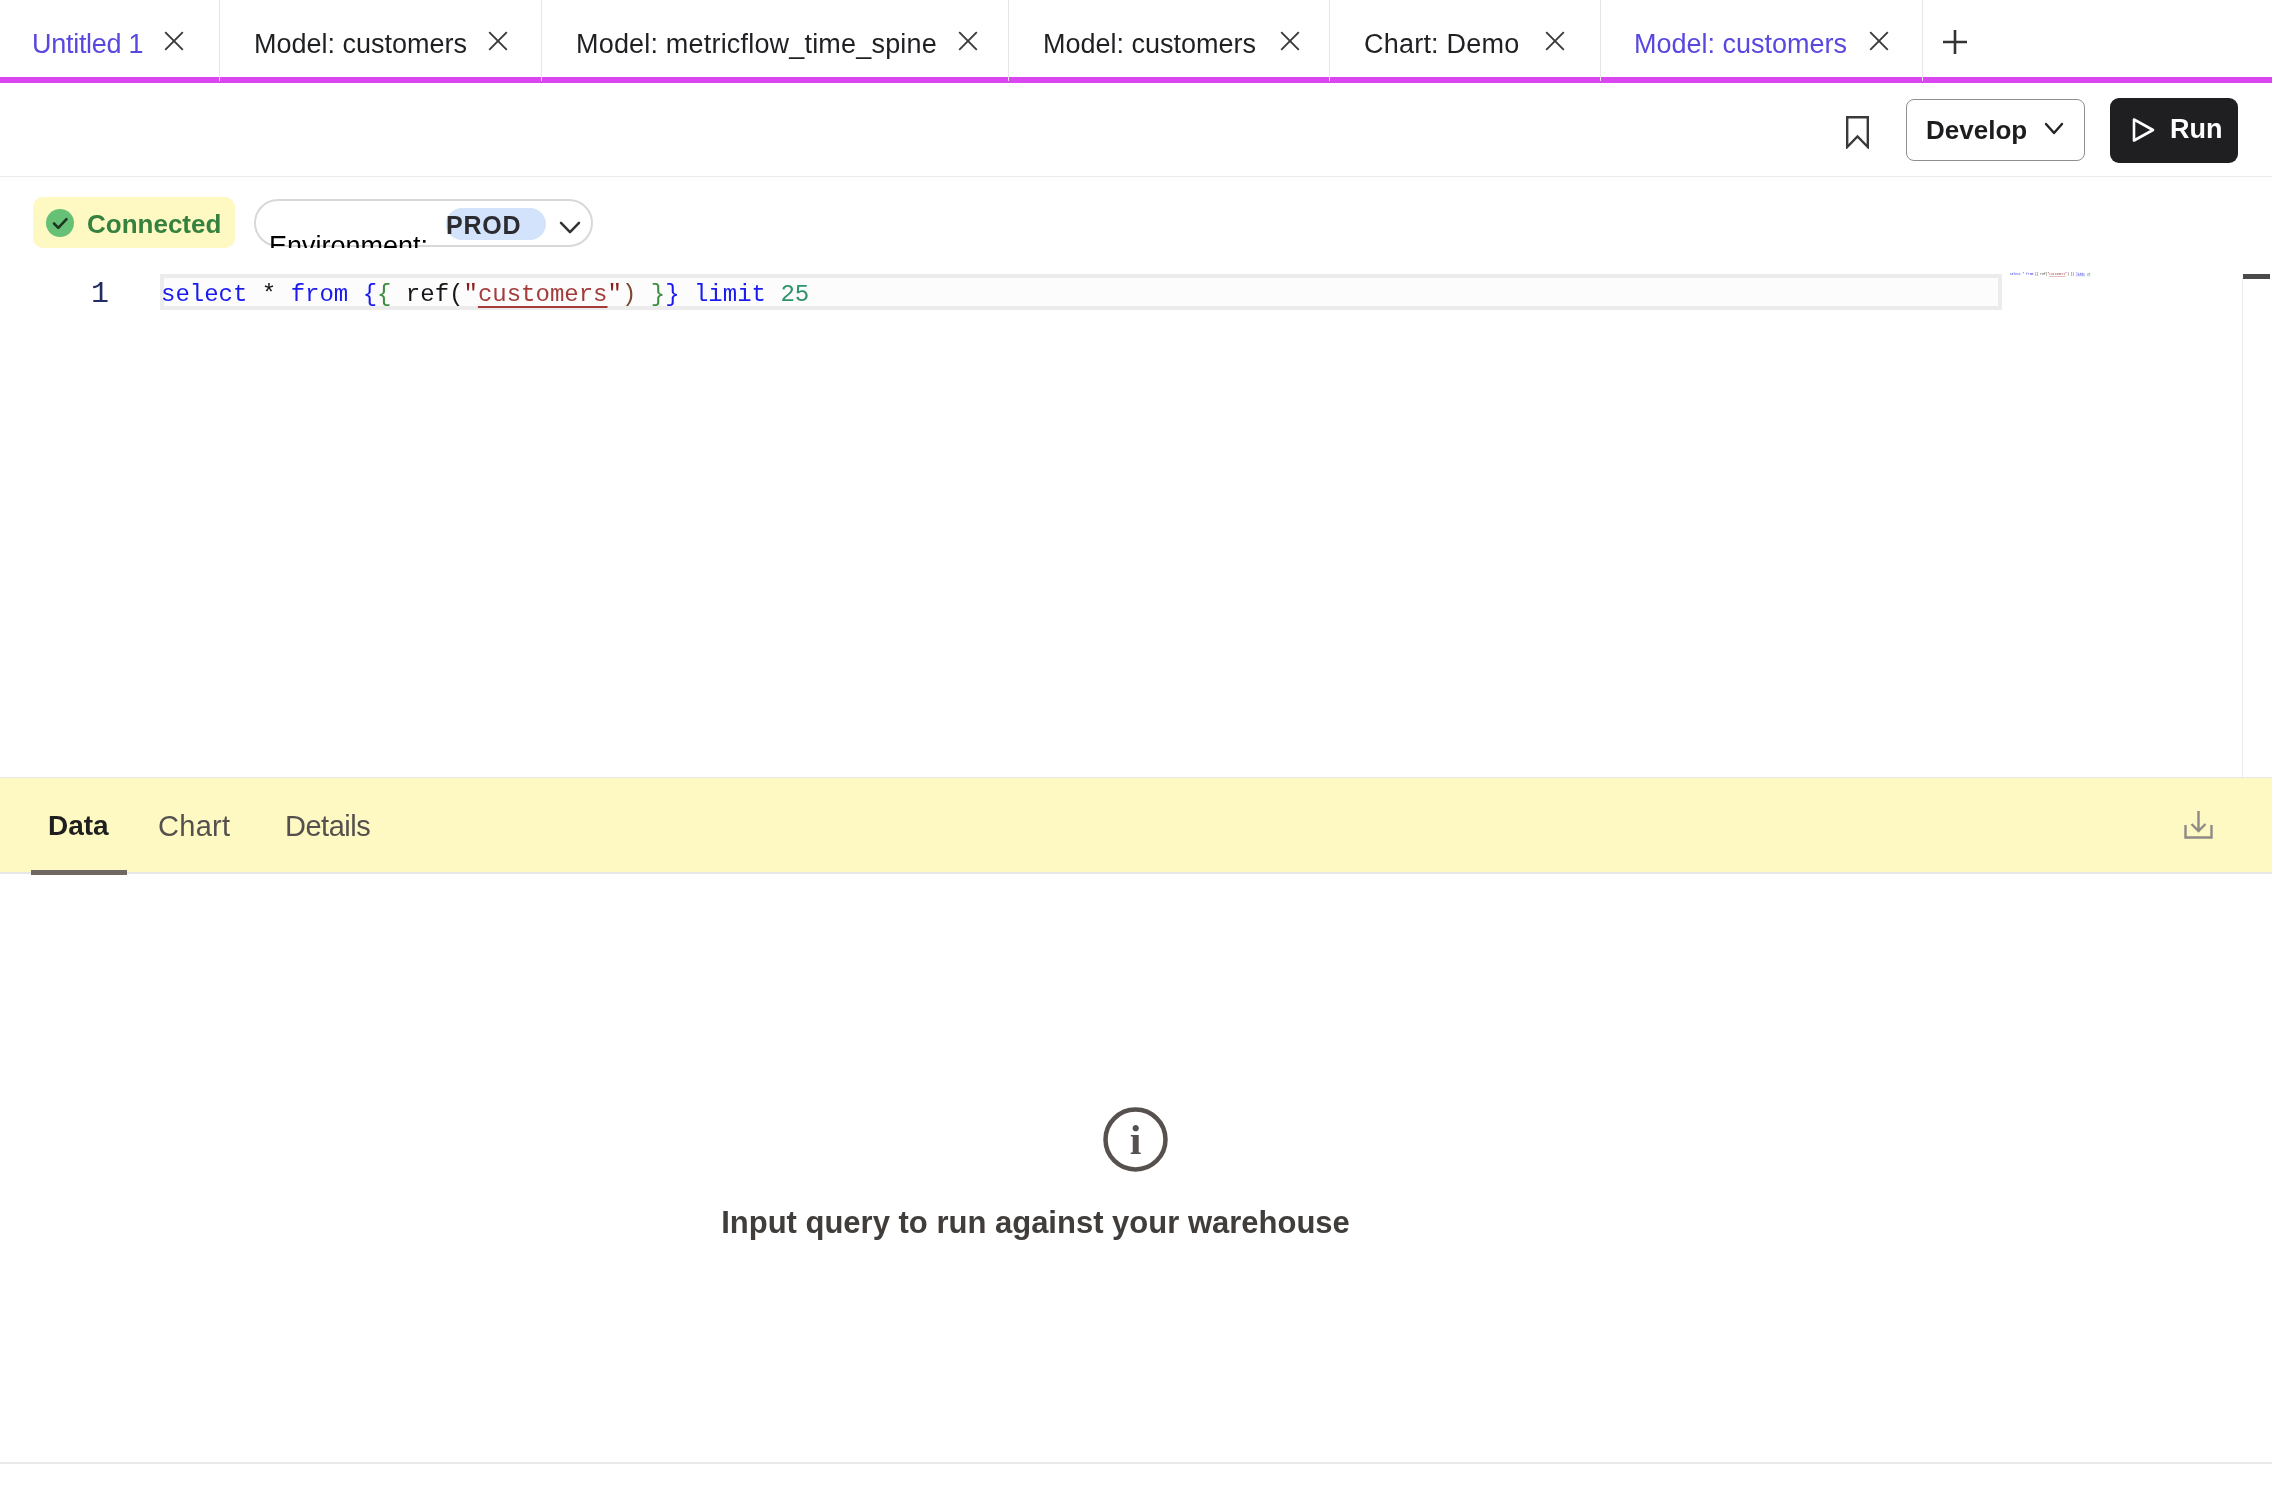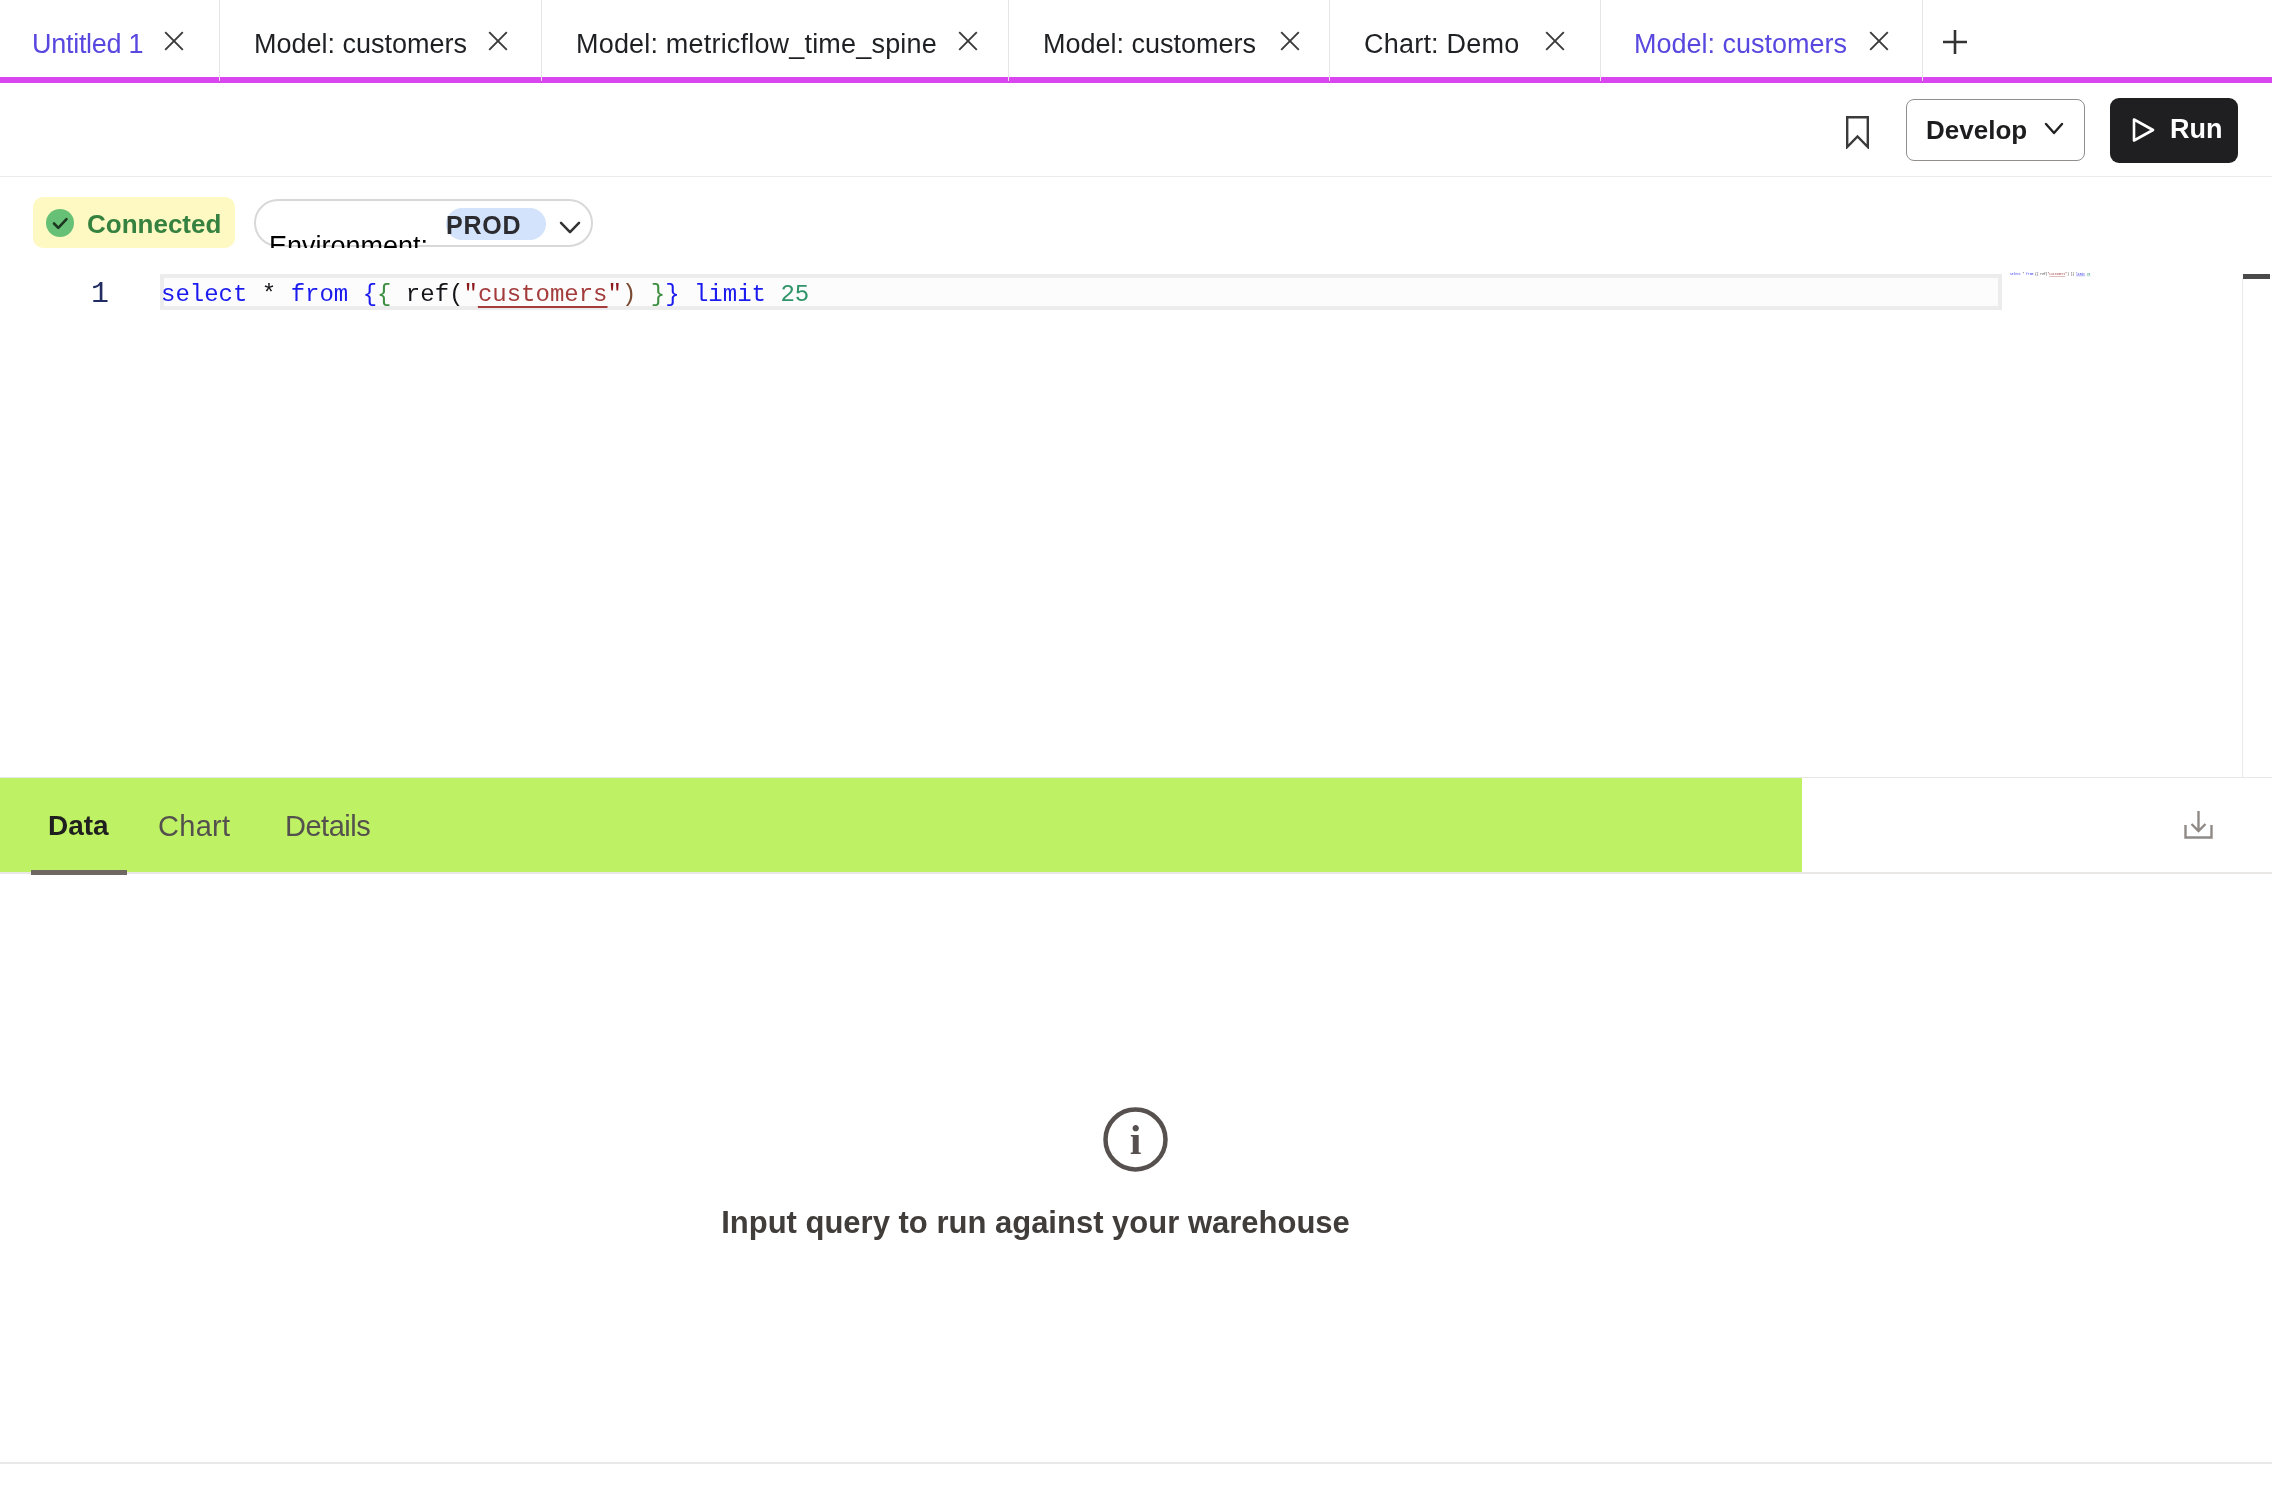--- a/index.html
+++ b/index.html
@@ -36,21 +36,21 @@
   .codeline { font-family:"Liberation Mono", monospace; font-size:24px; white-space:pre; }
   #code { position:absolute; left:161px; top:33px; }
   .kw { color:#1b1bef; } .blk { color:#16161a; } .grn { color:#3d8e41; }
   .qt { color:#8b1a1a; } .str { color:#a43c3c; text-decoration:underline; text-decoration-thickness:2px; text-underline-offset:5px; }
   .brn { color:#7a4a33; } .num { color:#2f9469; }
   #minimap { position:absolute; left:2010px; top:23.5px; transform:scale(0.124, 0.17); transform-origin:0 0; }
   #sbthumb { position:absolute; left:2243px; top:25.5px; width:27px; height:5px; background:#4a4a4a; }
   #sbtrack { position:absolute; left:2242px; top:30px; width:1px; height:499px; background:#e9e9e9; }
 
   
-  #rtabs { position:absolute; left:0; top:778px; width:1802px; height:96px; background:#bef264; }
+  #rtabs { position:absolute; left:0; top:778px; width:2272px; height:96px; background:#fef9c3; }
   .rtab { position:absolute; top:32px; font-size:29px; }
   #rline { position:absolute; left:0; top:872px; width:2272px; height:2px; background:#e9e7e5; }
   #rulund { position:absolute; left:31px; top:870px; width:96px; height:5px; background:#6e6762; }
 
   
   #emptytxt { position:absolute; left:0; top:1205px; width:2039px; text-align:center; font-size:31px; font-weight:700; color:#413d3b;padding-left:32px; }
 
   #footline { position:absolute; left:0; top:1462px; width:2272px; height:2px; background:#e9e9e9; }
 </style>
 </head>

